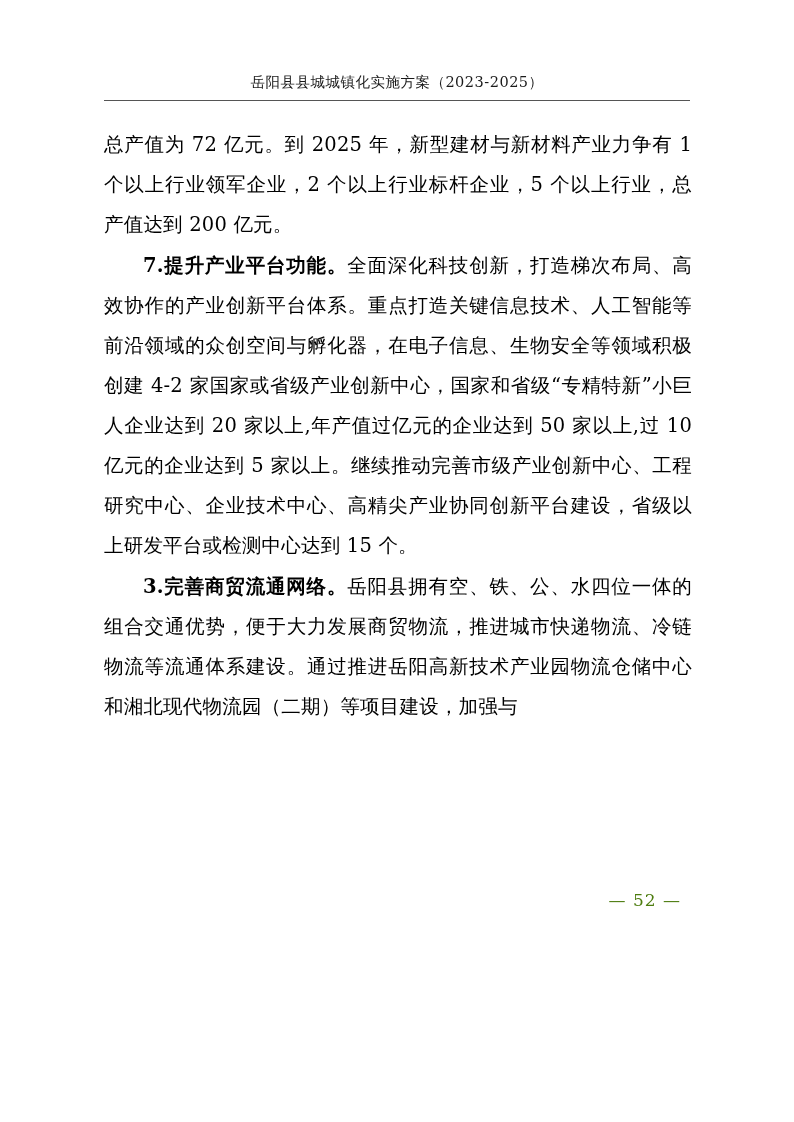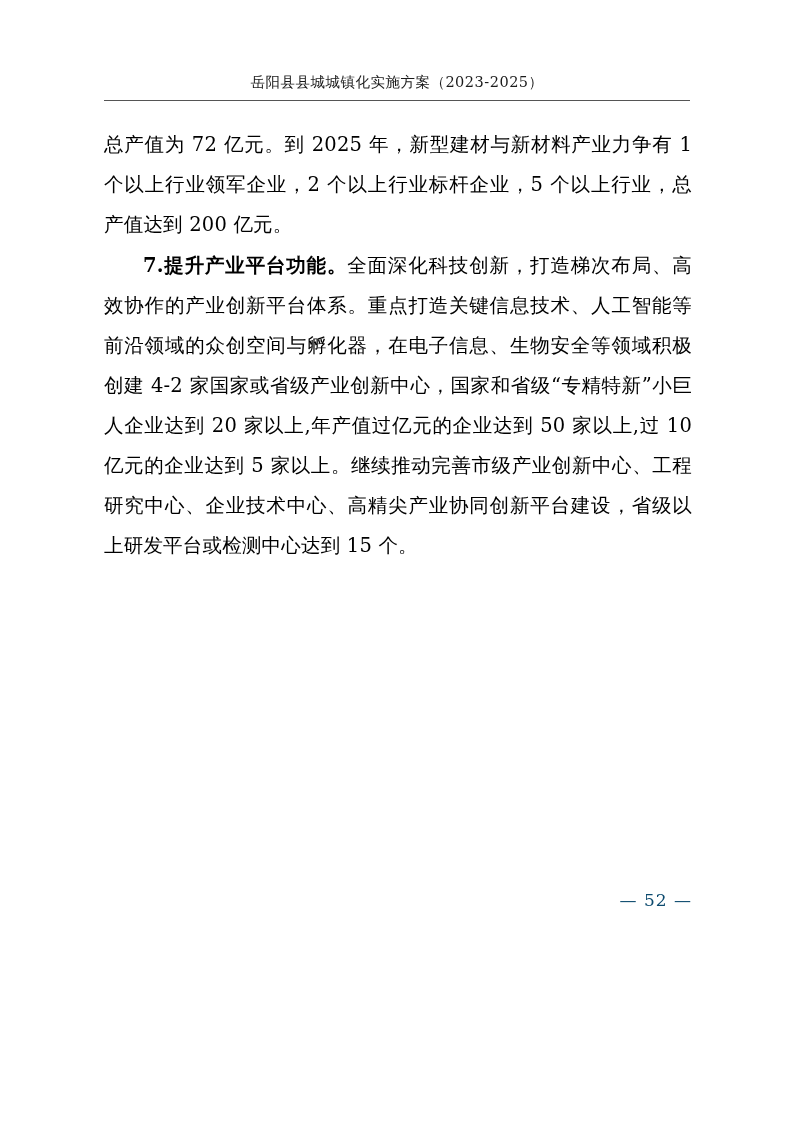--- a/index.html
+++ b/index.html
@@ -60,43 +60,44 @@
   }
   p.indent {
     text-indent: 2em;
   }
   .bold {
     font-weight: bold;
   }
   .footer {
     position: absolute;
     bottom: 78px;
-    left: 104px;
+    left: 93px;
     width: 588px;
     text-align: right;
     font-size: 17px;
     letter-spacing: 1px;
-    color: #0c4a6e;
+    color: #4d7c0f;
   }
 </style>
 </head>
 <body>
 
 <div class="page">
 
   <div class="header">
     <span class="header-text">岳阳县县城城镇化实施方案（2023-2025）</span>
   </div>
   <div class="header-rule"></div>
 
   <div class="content">
 
     <p><span>总产值为 72 亿元。到 2025 年，新型建材与新材料产业力争有 1 个以上行业领军企业，2 个以上行业标杆企业，5 个以上行业，总产值达到 200 亿元。</span></p>
 
     <p class="indent"><span class="bold">7.提升产业平台功能。</span><span>全面深化科技创新，打造梯次布局、高效协作的产业创新平台体系。重点打造关键信息技术、人工智能等前沿领域的众创空间与孵化器，在电子信息、生物安全等领域积极创建 4-2 家国家或省级产业创新中心，国家和省级“专精特新”小巨人企业达到 20 家以上,年产值过亿元的企业达到 50 家以上,过 10 亿元的企业达到 5 家以上。继续推动完善市级产业创新中心、工程研究中心、企业技术中心、高精尖产业协同创新平台建设，省级以上研发平台或检测中心达到 15 个。</span></p>
 
 
+    <p class="indent"><span class="bold">3.完善商贸流通网络。</span><span>岳阳县拥有空、铁、公、水四位一体的组合交通优势，便于大力发展商贸物流，推进城市快递物流、冷链物流等流通体系建设。通过推进岳阳高新技术产业园物流仓储中心和湘北现代物流园（二期）等项目建设，加强与</span></p>
 
   </div>
 
   <div class="footer">— 52 —</div>
 
 </div>
 
 </body></html>

